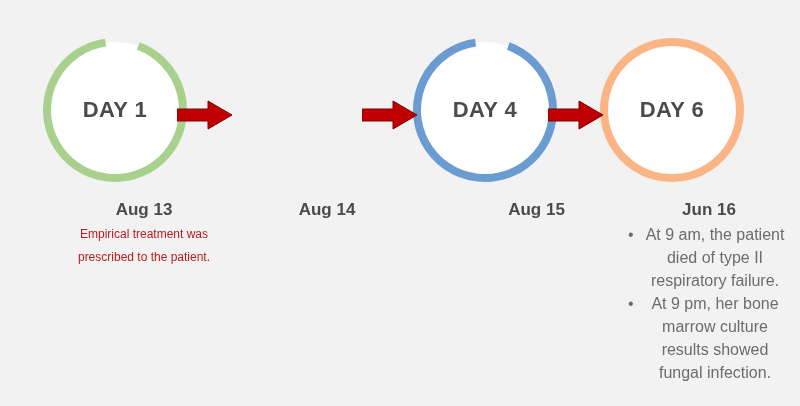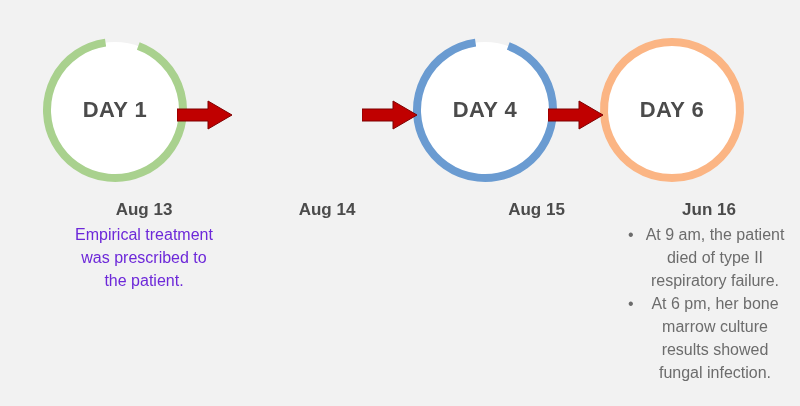--- a/index.html
+++ b/index.html
@@ -83,22 +83,22 @@
   .date-head {
     font-size: 17px;
     font-weight: bold;
     color: #4b4b4b;
     line-height: 24px;
     margin: 0 0 1px 0;
     white-space: nowrap;
   }
 
   .desc {
-    font-size: 16px;
-    color: #6d28d9;
+    font-size: 12px;
+    color: #b91c1c;
     line-height: 23px;
     margin: 0;
   }
 
   .bullets {
     list-style: none;
     margin: 0;
     padding: 0;
   }
   .bullets li {
@@ -177,17 +177,17 @@
   </div>
 
   <div class="text-col" style="left:455px; width:163px;">
     <p class="date-head">Aug 15</p>
   </div>
 
   <div class="text-col" style="left:628px; width:162px;">
     <p class="date-head">Jun 16</p>
     <ul class="bullets" id="bullets-day-4">
         <li><span class="bullet-dot">•</span><span>At 9 am, the patient died of type II respiratory failure.</span></li>
-        <li><span class="bullet-dot">•</span><span>At 6 pm, her bone marrow culture results showed fungal infection.</span></li>
+        <li><span class="bullet-dot">•</span><span>At 9 pm, her bone marrow culture results showed fungal infection.</span></li>
       </ul>
   </div>
 
 </div>
 
 </body></html>

